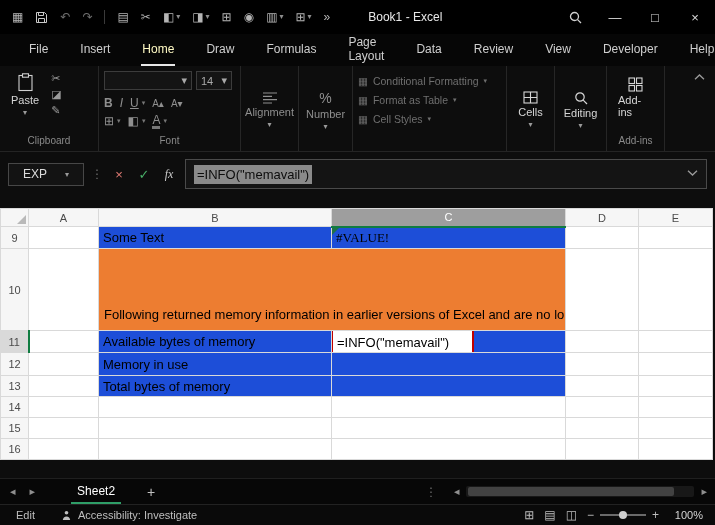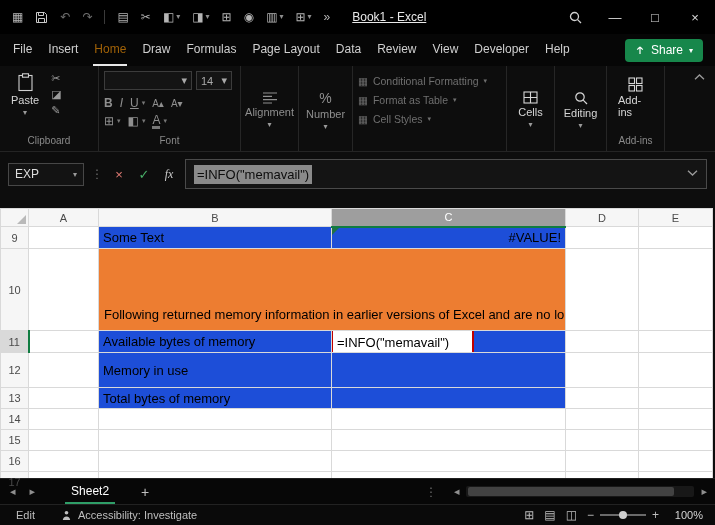--- a/index.html
+++ b/index.html
@@ -6,31 +6,31 @@
   html,body { width:715px; height:525px; overflow:hidden; background:#000;
               font-family:"Liberation Sans", sans-serif; }
 
   
   .titlebar { height:34px; display:flex; align-items:center; background:#000; color:#c8c8c8; }
   .qat { display:flex; align-items:center; gap:12px; padding-left:12px; font-size:12px; color:#b5b5b5; }
   .qico { display:inline-flex; align-items:center; gap:2px; cursor:default; line-height:1; }
   .qico .dd { font-size:8px; color:#8d8d8d; }
   .qsep { width:1px; height:14px; background:#3a3a3a; }
   .dim { color:#6f6f6f; }
-  .win-title { font-size:12px; color:#e8e8e8; margin-left:22px; white-space:nowrap;text-decoration:underline; }
+  .win-title { font-size:12px; color:#e8e8e8; margin-left:38px; white-space:nowrap; }
   .tb-right { margin-left:auto; display:flex; align-items:center; height:100%; }
   .searchbtn { width:40px; height:34px; display:flex; align-items:center; justify-content:center; }
   .winbtn { width:40px; height:34px; display:flex; align-items:center; justify-content:center;
             font-size:13px; color:#dcdcdc; }
 
   
   .menubar { height:32px; display:flex; align-items:stretch; background:#060606; padding:0 12px; }
   .mtab { display:flex; align-items:center; margin-right:14px; font-size:12px; color:#cfcfcf;
-          border-bottom:2.5px solid transparent; padding:0 1px; }
-  .mtab.on { color:#a16207; border-bottom-color:#e8e8e8; }
+          border-bottom:2.5px solid transparent; padding:0 1px;margin-left:16px; }
+  .mtab.on { color:#fef9c3; border-bottom-color:#e8e8e8; }
   .share { margin-left:auto; align-self:center; height:23px; background:#17874b; color:#fff;
            border:none; border-radius:4px; display:flex; align-items:center; gap:6px;
            padding:0 10px; font-size:12px; font-family:inherit; }
   .share .dd { font-size:8px; }
 
   
   .ribbon { height:86px; background:#0d0d0d; display:flex; border-bottom:1px solid #242424; position:relative; }
   .grp { display:flex; flex-direction:column; border-right:1px solid #262626; padding:5px 5px 2px; }
   .grp-label { margin-top:auto; text-align:center; font-size:10px; color:#8a8a8a; padding:2px 0 3px; white-space:nowrap; }
   .grow { display:flex; gap:6px; }
@@ -46,21 +46,21 @@
   .iconrow { display:flex; align-items:center; gap:7px; height:18px; color:#8f8f8f; font-size:12px; }
   .iconrow .dd { font-size:7px; color:#777; margin-left:-4px; }
   .fcbar { display:inline-block; border-bottom:3px solid #777; line-height:1; }
   .stile { display:flex; align-items:center; gap:5px; font-size:10.5px; color:#6f6f6f; height:19px; white-space:nowrap; }
   .stile .dd { font-size:7px; }
   .ribchev { position:absolute; right:10px; top:8px; }
 
   
   .fbar { height:44px; background:#0d0d0d; display:flex; align-items:center; padding:0 8px; gap:7px; }
   .namebox { width:76px; height:23px; background:#131313; border:1px solid #474747;
-             display:flex; align-items:center; justify-content:space-between; padding:0 6px;
+             display:flex; align-items:center; justify-content:space-between; padding:0 14px;
              color:#dcdcdc; font-size:12px; }
   .namebox .dd { font-size:8px; color:#9a9a9a; }
   .fdots { color:#6f6f6f; font-size:12px; }
   .fbtn { width:18px; text-align:center; font-size:13px; line-height:1; }
   .fx { font-size:12px; color:#c9c9c9; font-style:italic; font-family:"Liberation Serif", serif; }
   .finput { flex:1; height:30px; background:#141414; border:1px solid #4a4a4a;
             display:flex; align-items:center; padding:0 8px; position:relative; }
   .fsel { background:#8a8a8a; color:#0d0d0d; font-size:13px; padding:2px 3px; }
   .fexp { position:absolute; right:8px; top:10px; }
 
@@ -73,34 +73,34 @@
                          font-weight:normal; color:#4a4a4a; }
   th.colhdr.sel { background:#9e9e9e; color:#fff; border-bottom:2px solid #107c41; }
   th.rowhdr.sel { background:#d9d9d9; border-right:2px solid #107c41;margin-left:32px; }
   th.corner { background:#f6f6f6; border:1px solid #cfcfcf; position:relative; }
   .corner-tri { position:absolute; right:2px; bottom:2px; width:0; height:0;
                 border-left:9px solid transparent; border-bottom:9px solid #b9b9b9; }
   td { font-size:13px; color:#000; padding:0 4px; background:#fff; }
   td.green { background:#1d4ed8; border:1px solid #222; }
   td.orange { background:#ed7d31; border:1px solid #222; vertical-align:bottom;
               padding:3px 5px 5px; white-space:normal; line-height:1.55; font-size:13px; }
-  td.center { text-align:right; }
+  td.center { text-align:left;font-family:Liberation Serif, serif; }
   td.c9 { position:relative; }
   .err-tri { position:absolute; left:0; top:0; width:0; height:0;
              border-top:7px solid #1e7145; border-right:7px solid transparent; }
   td.c11 { position:relative; padding:0; }
   .editbox { position:absolute; left:-1px; top:-2px; width:143px; height:26px; background:#fff;
              border:2px solid #c00000; display:flex; align-items:center; padding-left:4px;
              font-size:13px; z-index:5; }
 
   
   .tabsbar { height:26px; background:#070707; display:flex; align-items:center; padding:0 8px 0 10px;
              color:#9a9a9a; border-top:1px solid #1f1f1f; }
   .navarr { font-size:11px; margin-right:14px; color:#8f8f8f; }
-  .sheettab { height:100%; display:flex; align-items:center; padding:0 6px; margin-left:16px;
+  .sheettab { height:100%; display:flex; align-items:center; padding:0 6px; margin-left:22px;
               color:#fff; font-size:12px; border-bottom:2px solid #2f9e68; }
   .addsheet { margin-left:26px; font-size:14px; color:#c0c0c0; }
   .tscroll { margin-left:auto; display:flex; align-items:center; gap:7px; }
   .tsdots { color:#6f6f6f; font-size:12px; margin-right:10px; }
   .track { width:228px; height:11px; background:#181818; border-radius:2px; position:relative; }
   .thumb { position:absolute; left:2px; top:1px; width:206px; height:9px; background:#424242; border-radius:2px; }
 
   
   .statusbar { height:21px; background:#0a0a0a; border-top:1px solid #222; display:flex;
                align-items:center; font-size:11px; color:#bfbfbf; padding:0 12px 0 16px; }
@@ -376,21 +376,21 @@
     <td></td>
     <td class="green">Available bytes of memory</td>
     <td class="green c11">
       <div class="editbox">
               <span>=INFO("memavail")</span>
             </div>
     </td>
     <td></td>
     <td></td>
   </tr>
-  <tr style="height:35px">
+  <tr style="height:23px">
     <th class="rowhdr">12</th>
     <td></td>
     <td class="green">Memory in use</td>
     <td class="green"></td>
     <td></td>
     <td></td>
   </tr>
   <tr style="height:21px">
     <th class="rowhdr">13</th>
     <td></td>
@@ -410,28 +410,20 @@
   <tr style="height:21px">
     <th class="rowhdr">15</th>
     <td></td>
           <td></td>
     <td></td>
           <td></td>
     <td></td>
   </tr>
   <tr style="height:21px">
     <th class="rowhdr">16</th>
-    <td></td>
-          <td></td>
-    <td></td>
-          <td></td>
-    <td></td>
-  </tr>
-  <tr style="height:21px">
-    <th class="rowhdr">17</th>
     <td></td>
           <td></td>
     <td></td>
           <td></td>
     <td></td>
   </tr>
 </tbody>
     </table>
 </div>
 

